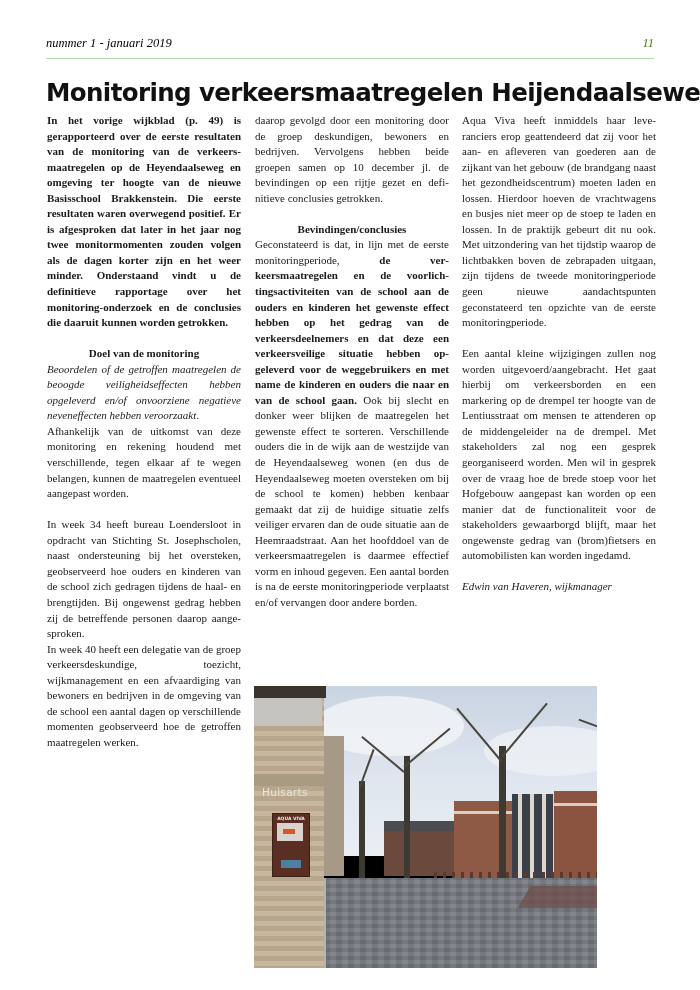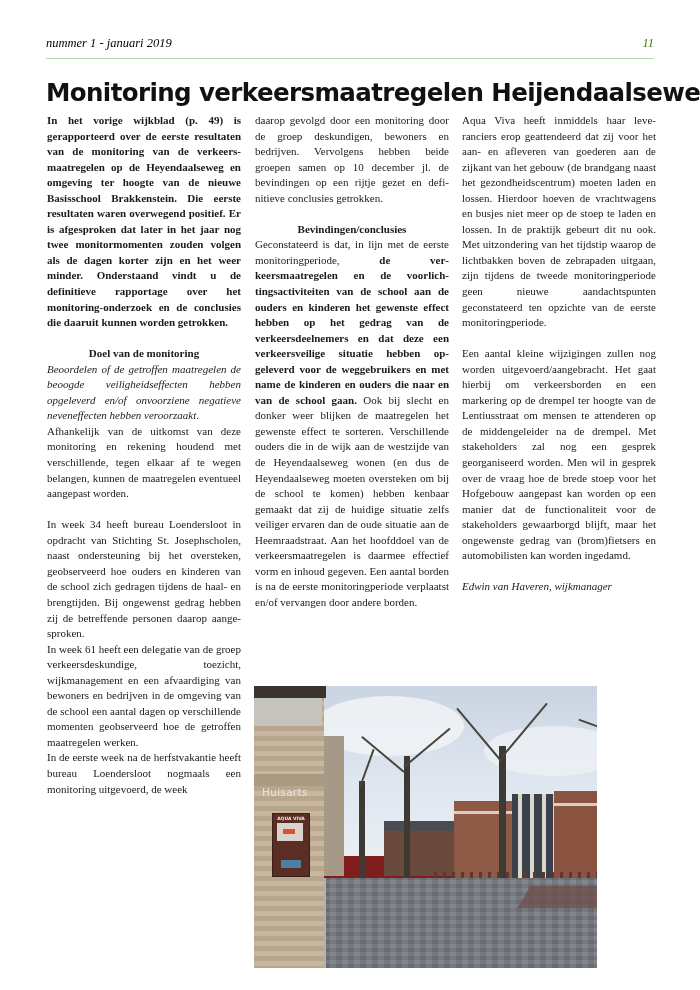--- a/index.html
+++ b/index.html
@@ -12,21 +12,21 @@
   .col p { margin:0; }
   .col .gap { height:15.55px; }
   .col1 { left:47px; }
   .col2 { left:255px; }
   .col3 { left:462px; }
   .b { font-weight:bold; }
   .i { font-style:italic; }
   .h { font-weight:bold; display:block; text-align:center; }
   .sig { font-style:italic; text-align:left; }
 
-  .photo { position:absolute; left:254px; top:686px; width:343px; height:282px; overflow:hidden; background:#7f1d1d; }
+  .photo { position:absolute; left:254px; top:686px; width:343px; height:282px; overflow:hidden; background:#000000; }
   .sky { position:absolute; left:0; top:0; width:100%; height:170px; background:linear-gradient(180deg,#c9d4e2 0%,#dfe6ef 55%,#e9eef3 100%); }
   .cloud1 { position:absolute; left:60px; top:10px; width:150px; height:60px; background:#f1f3f6; border-radius:50%; opacity:.85; }
   .cloud2 { position:absolute; left:230px; top:40px; width:140px; height:50px; background:#eef1f5; border-radius:50%; opacity:.8; }
   .road { position:absolute; left:70px; top:192px; width:361px; height:90px; background:repeating-linear-gradient(90deg,#6f7278 0 6px,#7c7f85 6px 12px), #74777d; }
   .road-overlay { position:absolute; left:70px; top:192px; width:361px; height:90px; background:repeating-linear-gradient(0deg,rgba(0,0,0,.06) 0 4px,rgba(255,255,255,.05) 4px 8px); }
   .bikelane { position:absolute; left:270px; top:200px; width:161px; height:22px; background:#6e4e4a; transform:skewX(-30deg); opacity:.75; }
   .school1 { position:absolute; left:200px; top:115px; width:60px; height:80px; background:#8f5a45; }
   .school1 .stripe { position:absolute; left:0; top:10px; width:100%; height:3px; background:#d8cfc2; }
   .school2 { position:absolute; left:300px; top:105px; width:131px; height:90px; background:#8b5441; }
   .school2 .stripe { position:absolute; left:0; top:12px; width:100%; height:3px; background:#d8cfc2; }
@@ -64,22 +64,21 @@
 <h1 class="title">Monitoring verkeersmaatregelen Heijendaalseweg (2)</h1>
 
 <div class="col col1">
   <p class="b">In het vorige wijkblad (p. 49) is gerapporteerd over de eerste resultaten van de monitoring van de verkeers­maatregelen op de Heyendaalse­weg en omgeving ter hoogte van de nieuwe Basisschool Brakkenstein. Die eerste resultaten waren overwe­gend positief. Er is afgesproken dat later in het jaar nog twee monitor­momenten zouden volgen als de da­gen korter zijn en het weer minder. Onderstaand vindt u de definitieve rapportage over het monitoring-on­derzoek en de conclusies die daaruit kunnen worden getrokken.</p>
   <div class="gap"></div>
   <span class="h">Doel van de monitoring</span>
   <p><span class="i">Beoordelen of de getroffen maatre­gelen de beoogde veiligheidseffecten hebben opgeleverd en/of onvoorziene negatieve neveneffecten hebben ver­oorzaakt</span><span>.</span></p>
   <p>Afhankelijk van de uitkomst van deze monitoring en rekening houdend met verschillende, tegen elkaar af te we­gen belangen, kunnen de maatregelen eventueel aangepast worden.</p>
   <div class="gap"></div>
   <p>In week 34 heeft bureau Loender­sloot in opdracht van Stichting St. Josephscholen, naast ondersteuning bij het oversteken, geobserveerd hoe ouders en kinderen van de school zich gedragen tijdens de haal- en brengtij­den. Bij ongewenst gedrag hebben zij de betreffende personen daarop aange­sproken.</p>
-  <p>In week 61 heeft een delegatie van de groep verkeersdeskundige, toezicht, wijkmanagement en een afvaardiging van bewoners en bedrijven in de omge­ving van de school een aantal dagen op verschillende momenten geobserveerd hoe de getroffen maatregelen werken.</p>
-  <p>In de eerste week na de herfstvakantie heeft bureau Loendersloot nogmaals een monitoring uitgevoerd, de week</p>
+  <p>In week 40 heeft een delegatie van de groep verkeersdeskundige, toezicht, wijkmanagement en een afvaardiging van bewoners en bedrijven in de omge­ving van de school een aantal dagen op verschillende momenten geobserveerd hoe de getroffen maatregelen werken.</p>
 </div>
 
 <div class="col col2">
   <p>daarop gevolgd door een monitoring door de groep deskundigen, bewoners en bedrijven. Vervolgens hebben beide groepen samen op 10 december jl. de bevindingen op een rijtje gezet en defi­nitieve conclusies getrokken.</p>
   <div class="gap"></div>
   <span class="h">Bevindingen/conclusies</span>
   <p><span>Geconstateerd is dat, in lijn met de eerste monitoringperiode, </span><span class="b">de ver­keersmaatregelen en de voorlich­tingsactiviteiten van de school aan de ouders en kinderen het gewenste effect hebben op het gedrag van de verkeersdeelnemers en dat deze een verkeersveilige situatie hebben op­geleverd voor de weggebruikers en met name de kinderen en ouders die naar en van de school gaan.</span><span> Ook bij slecht en donker weer blijken de maat­regelen het gewenste effect te sorteren. Verschillende ouders die in de wijk aan de westzijde van de Heyendaalseweg wonen (en dus de Heyendaalseweg moeten oversteken om bij de school te komen) hebben kenbaar gemaakt dat zij de huidige situatie zelfs veili­ger ervaren dan de oude situatie aan de Heemraadstraat. Aan het hoofddoel van de verkeersmaatregelen is daar­mee effectief vorm en inhoud gegeven. Een aantal borden is na de eerste moni­toringperiode verplaatst en/of vervan­gen door andere borden.</span></p>
 </div>
 
 <div class="col col3">

